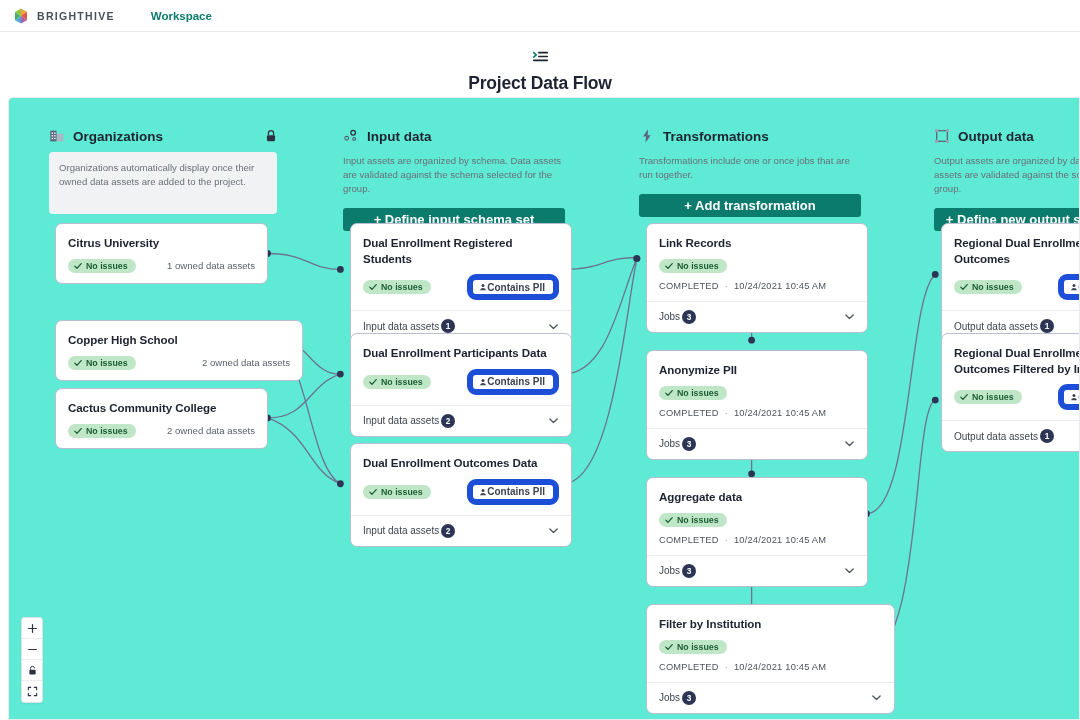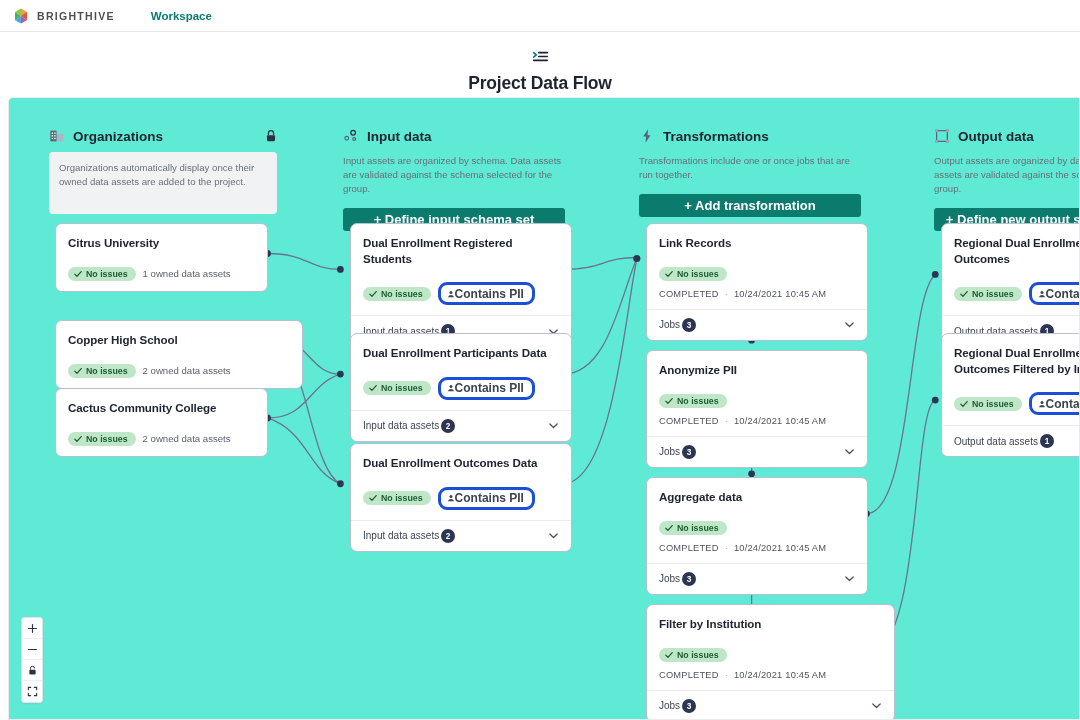--- a/index.html
+++ b/index.html
@@ -82,32 +82,32 @@
     position: absolute;
     background: #fff;
     border: 1px solid #b9bed0;
     border-radius: 7px;
   }
   .card-body { padding: 11px 12px 10px 12px; }
   .card-title {
     font-size: 11.6px; font-weight: 700; color: #1d2330; line-height: 1.35;
     letter-spacing: -.1px;
   }
-  .badge-row { display: flex; align-items: center; gap: 7px; margin-top: 16px; flex-wrap: wrap; }
+  .badge-row { display: flex; align-items: center; gap: 7px; margin-top: 8px; flex-wrap: wrap; justify-content: space-between; }
   .badge-ok {
     display: inline-flex; align-items: center; gap: 4px;
     background: #bfe6c7; color: #1b5e34;
     border-radius: 9px; padding: 2px 8px 2px 6px;
     font-size: 8.8px; font-weight: 700; white-space: nowrap;
   }
   .badge-pii {
     display: inline-flex; align-items: center; 
     background: #fff; color: #3d4450;
-    border: 3px solid #1d4ed8; border-radius: 9px; padding: 1.5px 8px 1.5px 6px;
-    font-size: 12px; font-weight: 600; white-space: nowrap;
+    border: 6px solid #1d4ed8; border-radius: 9px; padding: 1.5px 8px 1.5px 6px;
+    font-size: 10px; font-weight: 600; white-space: nowrap;
   }
   .meta-inline { font-size: 9.6px; color: #5b616b; }
   .meta-line {
     margin-top: 8px; font-size: 9.3px; color: #4d535c; letter-spacing: .2px;
     display: flex; align-items: center; gap: 6px;
   }
   .meta-dot { color: #9aa0a8; }
   .card-foot {
     border-top: 1px solid #eaecef;
     padding: 8px 12px; display: flex; align-items: center; gap: 2px;

